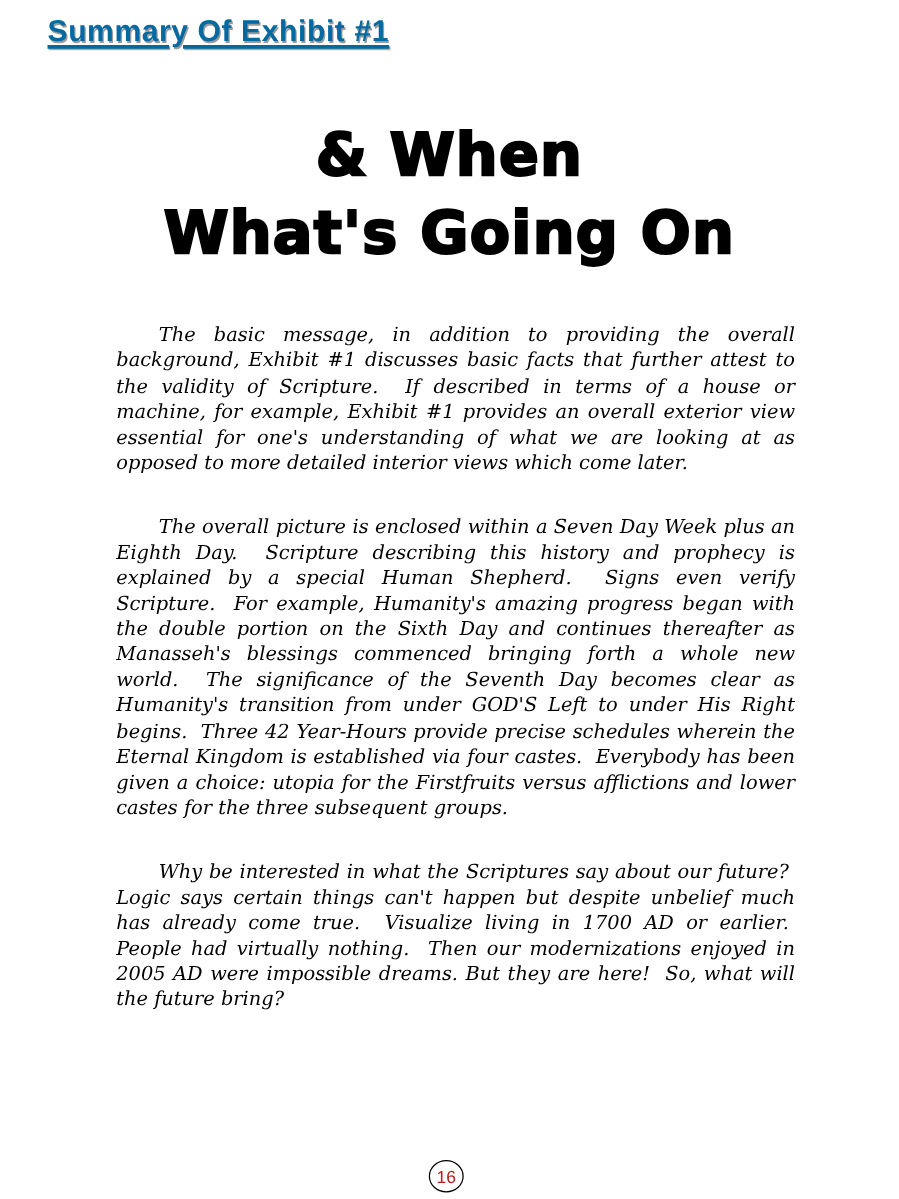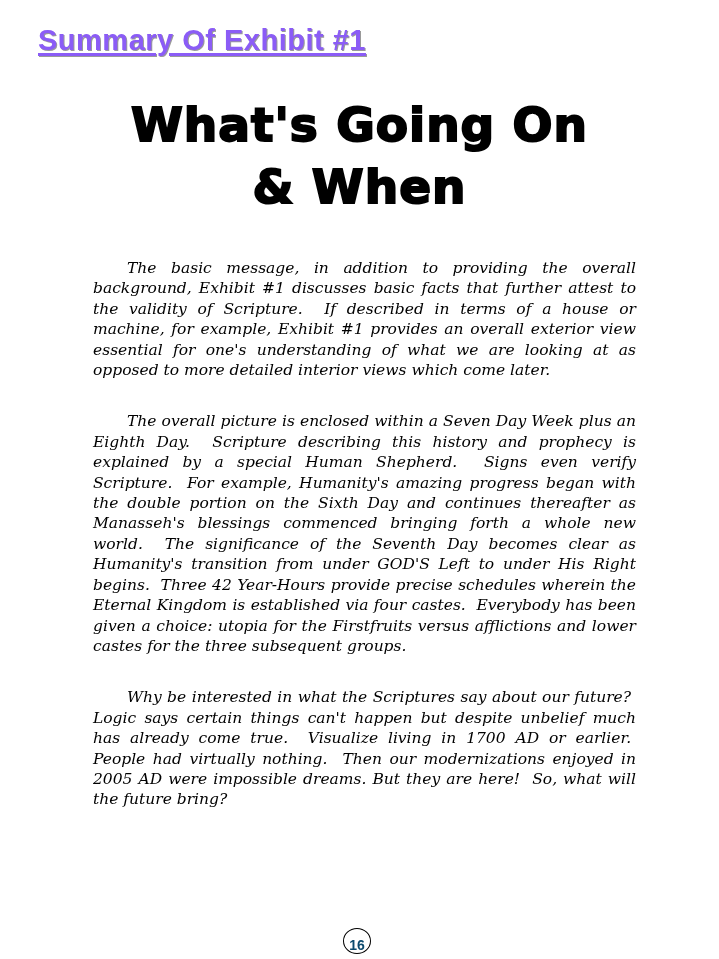--- a/index.html
+++ b/index.html
@@ -11,26 +11,26 @@
     position: relative;
     width: 719px;
     height: 959px;
     background: #ffffff;
     color: #000000;
     overflow: hidden;
   }
   .doc-header {
     position: absolute;
     left: 38px;
-    top: 24px;
+    top: 12px;
     font-family: "Liberation Sans", sans-serif;
     font-weight: bold;
-    font-size: 29px;
+    font-size: 24px;
     letter-spacing: 0.5px;
-    color: #8b5cf6;
+    color: #0369a1;
     text-decoration: underline;
     text-decoration-thickness: 2.5px;
     text-underline-offset: 3px;
     text-shadow: 1px 1px 0 #9a9a9a;
     white-space: nowrap;
   }
   .doc-title {
     position: absolute;
     left: 0;
     top: 94px;
@@ -62,40 +62,40 @@
   }
   .page-number-badge {
     position: absolute;
     left: 343px;
     top: 928px;
     width: 28px;
     height: 26px;
     border: 1.5px solid #000000;
     border-radius: 50%;
     display: flex;
-    align-items: flex-end;
+    align-items: center;
     justify-content: center;
     font-family: "Liberation Sans", sans-serif;
     font-size: 14px;
-    font-weight: bold;
-    color: #0c4a6e;
+    font-weight: normal;
+    color: #b91c1c;
     box-sizing: border-box;
     background: #ffffff;
   }
 </style>
 </head>
 <body>
 
 <div class="page">
 
   <div class="doc-header">Summary Of Exhibit #1</div>
 
   <div class="doc-title">
+    <div>&amp; When</div>
     <div>What's Going On</div>
-    <div>&amp; When</div>
   </div>
 
   <div class="doc-body">
     <p>The basic message, in addition to providing the overall background, Exhibit #1 discusses basic facts that further attest to the validity of Scripture.&nbsp; If described in terms of a house or machine, for example, Exhibit #1 provides an overall exterior view essential for one's understanding of what we are looking at as opposed to more detailed interior views which come later.</p>
     <p>The overall picture is enclosed within a Seven Day Week plus an Eighth Day.&nbsp; Scripture describing this history and prophecy is explained by a special Human Shepherd.&nbsp; Signs even verify Scripture.&nbsp; For example, Humanity's amazing progress began with the double portion on the Sixth Day and continues thereafter as Manasseh's blessings commenced bringing forth a whole new world.&nbsp; The significance of the Seventh Day becomes clear as Humanity's transition from under GOD'S Left to under His Right begins.&nbsp; Three 42 Year-Hours provide precise schedules wherein the Eternal Kingdom is established via four castes.&nbsp; Everybody has been given a choice: utopia for the Firstfruits versus afflictions and lower castes for the three subsequent groups.</p>
     <p>Why be interested in what the Scriptures say about our future?&nbsp; Logic says certain things can't happen but despite unbelief much has already come true.&nbsp; Visualize living in 1700 AD or earlier.&nbsp; People had virtually nothing.&nbsp; Then our modernizations enjoyed in 2005 AD were impossible dreams. But they are here!&nbsp; So, what will the future bring?</p>
   </div>
 
   <div class="page-number-badge">
     <span>16</span>

